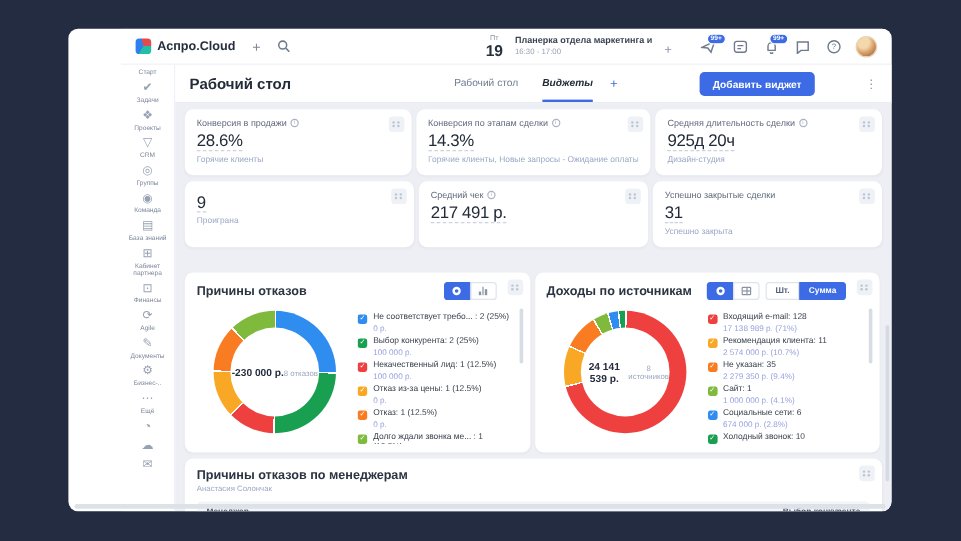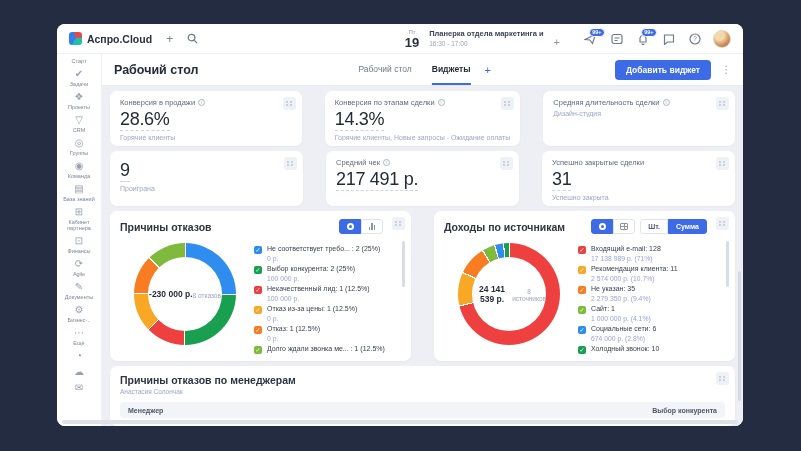--- a/index.html
+++ b/index.html
@@ -1,18 +1,18 @@
 <!DOCTYPE html>
 <html><head>
 <meta charset="utf-8">
 <style>
   *{margin:0;padding:0;box-sizing:border-box;}
   html,body{width:801px;height:451px;overflow:hidden;}
   body{background:#232c40;font-family:"Liberation Sans",sans-serif;position:relative;}
-  .window{position:absolute;left:57px;top:24px;width:686px;height:402px;background:#fff;border-radius:8px;overflow:hidden;display:flex;flex-direction:column;}
+  .window{position:absolute;left:57px;top:24px;width:686px;height:402px;background:#fff;border-radius:8px;overflow:hidden;display:flex;flex-direction:column;padding-left:44px;}
   
   .topbar{height:30px;flex:none;display:flex;align-items:center;padding:0 12px;border-bottom:1px solid #eef1f5;background:#fff;}
   .logo-ic{width:13px;height:13px;border-radius:3px;background:conic-gradient(from 210deg,#2f80ed 0 38%,#e14b4b 38% 66%,#21bfa8 66% 100%);flex:none;}
   .logo-tx{font-size:10.5px;font-weight:700;color:#27303f;margin-left:5px;}
   .tb-plus{color:#7d8799;font-size:12px;margin-left:14px;cursor:default;}
   .tb-ic{margin-left:14px;display:inline-flex;position:relative;color:#6e7b8e;}
   .tb-right{margin-left:auto;display:flex;align-items:center;}
   .dateblk{text-align:center;line-height:1;margin-right:10px;}
   .dateblk .dw{font-size:6px;color:#8a94a6;}
   .dateblk .dn{font-size:13px;font-weight:700;color:#27303f;margin-top:1px;}
@@ -24,41 +24,41 @@
   .avatar{width:18px;height:18px;border-radius:50%;margin-left:12px;background:radial-gradient(circle at 35% 28%,#f3d8ac 0 30%,#d9a06b 55%,#8a5436 100%);border:1px solid #e6d2b0;}
   
   .frame{flex:1;display:flex;min-height:0;}
   .sidebar{width:45px;flex:none;background:#fff;border-right:1px solid #eef1f5;padding-top:3px;overflow:hidden;}
   .sb-item{width:100%;text-align:center;margin-bottom:4px;cursor:default;}
   .sb-item .ic{font-size:10px;color:#98a1b3;line-height:12px;display:block;}
   .sb-item .lb{font-size:5.5px;color:#7c8699;line-height:6px;display:block;margin-top:1px;padding:0 2px;}
   .sb-logo{width:13px;height:13px;margin:0 auto;border-radius:3px;background:conic-gradient(from 210deg,#2f80ed 0 38%,#e14b4b 38% 66%,#21bfa8 66% 100%);}
   .main{flex:1;display:flex;flex-direction:column;background:#edeff4;min-width:0;position:relative;}
   
-  .pagehead{height:32px;flex:none;background:#fff;border-bottom:1px solid #e8ecf1;display:flex;align-items:center;padding:0 12px;position:relative;}
+  .pagehead{height:32px;flex:none;background:#fff;border-bottom:1px solid #e8ecf1;display:flex;align-items:center;padding:0 12px;position:relative;gap:32px;}
   .pagetitle{font-size:12.5px;font-weight:700;color:#222b38;}
   .tabs{position:absolute;left:50%;transform:translateX(-52%);display:flex;align-items:center;height:100%;}
   .tab{font-size:8.5px;color:#6e7b8e;margin:0 10px;height:100%;display:flex;align-items:center;border-bottom:2px solid transparent;cursor:default;}
-  .tab.active{color:#222b38;font-weight:700;border-bottom-color:#3d6be5;}
+  .tab.active{color:#222b38;font-weight:700;border-bottom-color:#3d6be5;font-style:italic;}
   .tab-plus{color:#3d6be5;font-size:11px;margin-left:4px;}
   .addbtn{margin-left:auto;background:#3d6be5;color:#fff;font-size:8.5px;font-weight:600;border:none;border-radius:4px;padding:5px 11px;cursor:default;}
   .kebab{color:#8b95a8;font-size:10px;margin-left:10px;letter-spacing:0;}
   
   .content{flex:1;min-height:0;overflow:hidden;padding:5px 8px 0;display:flex;flex-direction:column;gap:5px;position:relative;}
-  .row{display:flex;gap:23px;flex:none;}
+  .row{display:flex;gap:4px;flex:none;}
   .card{background:#fff;border-radius:7px;position:relative;box-shadow:0 1px 2px rgba(40,50,70,.04);}
   .kpi{flex:1;height:55px;padding:7px 10px;}
   .kpi .t{font-size:7.5px;color:#5f6a7d;display:flex;align-items:center;gap:3px;}
   .info-ic{width:7px;height:7px;border:1px solid #aab3c2;border-radius:50%;font-size:5px;color:#aab3c2;display:inline-flex;align-items:center;justify-content:center;line-height:1;}
-  .kpi .v{font-size:18px;color:#222b38;letter-spacing:-0.3px;margin-top:2px;display:inline-block;border-bottom:1px dashed #ccd3de;line-height:1.15;}
+  .kpi .v{font-size:14px;color:#222b38;letter-spacing:-0.3px;margin-top:2px;display:inline-block;border-bottom:1px dashed #ccd3de;line-height:1.15;}
   .kpi .s{font-size:7px;color:#9ba7c6;margin-top:3px;white-space:nowrap;overflow:hidden;text-overflow:ellipsis;}
   .handle{position:absolute;top:6px;right:6px;width:13px;height:13px;background:#eef1f6;border-radius:3px;display:grid;grid-template-columns:3px 3px;gap:1px;place-content:center;}
   .handle i{width:2px;height:2px;background:#bcc4d2;border-radius:50%;}
   
-  .chart-card{width:calc(50% - 3px);height:150px;padding:8px 10px;overflow:hidden;}
+  .chart-card{width:calc(50% - 3px);height:150px;padding:8px 10px;overflow:hidden;margin-top:16px;}
   .cc-head{display:flex;align-items:center;}
   .cc-title{font-size:10.5px;font-weight:700;color:#2b3442;}
   .cc-controls{margin-left:auto;display:flex;align-items:center;gap:5px;margin-right:18px;}
   .btn-group{display:flex;}
   .icobtn{width:22px;height:15px;border:1px solid #dfe4ec;background:#fff;display:flex;align-items:center;justify-content:center;cursor:default;}
   .icobtn:first-child{border-radius:3px 0 0 3px;}
   .icobtn:last-child{border-radius:0 3px 3px 0;}
   .icobtn.active{background:#3d6be5;border-color:#3d6be5;}
   .donut-glyph{width:7px;height:7px;border:2px solid #8a94a6;border-radius:50%;}
   .icobtn.active .donut-glyph{border-color:#fff;}
@@ -256,20 +256,21 @@
                 <i></i>
                 <i></i>
                 <i></i>
               </span>
           </div>
           <div class="card kpi">
             <div class="t">
                 <span>Средняя длительность сделки</span>
                 <span class="info-ic">i</span>
               </div>
+            <div class="v">925д 20ч</div>
             <div class="s">Дизайн-студия</div>
             <span class="handle">
                 <i></i>
                 <i></i>
                 <i></i>
                 <i></i>
               </span>
           </div>
         </div>
 

